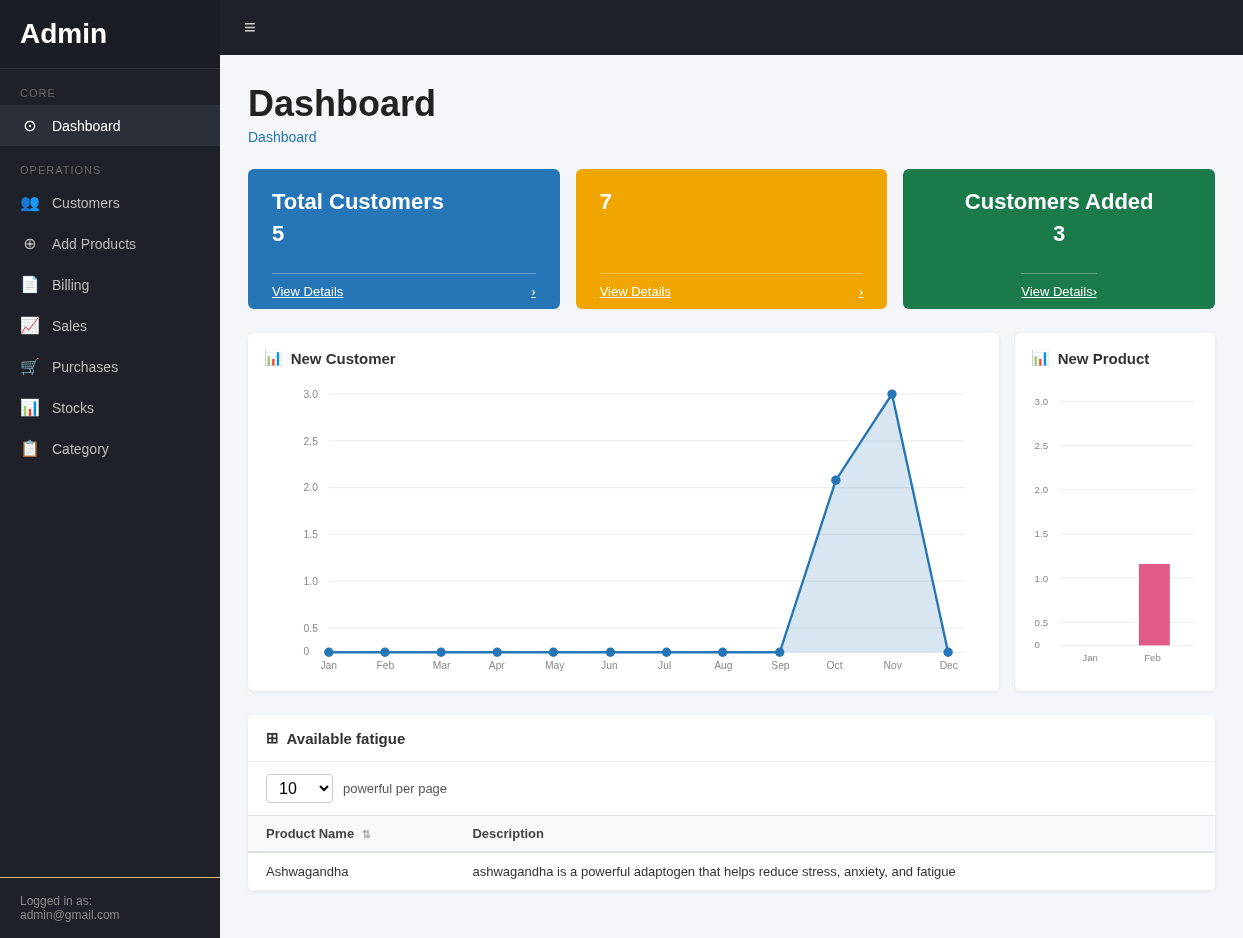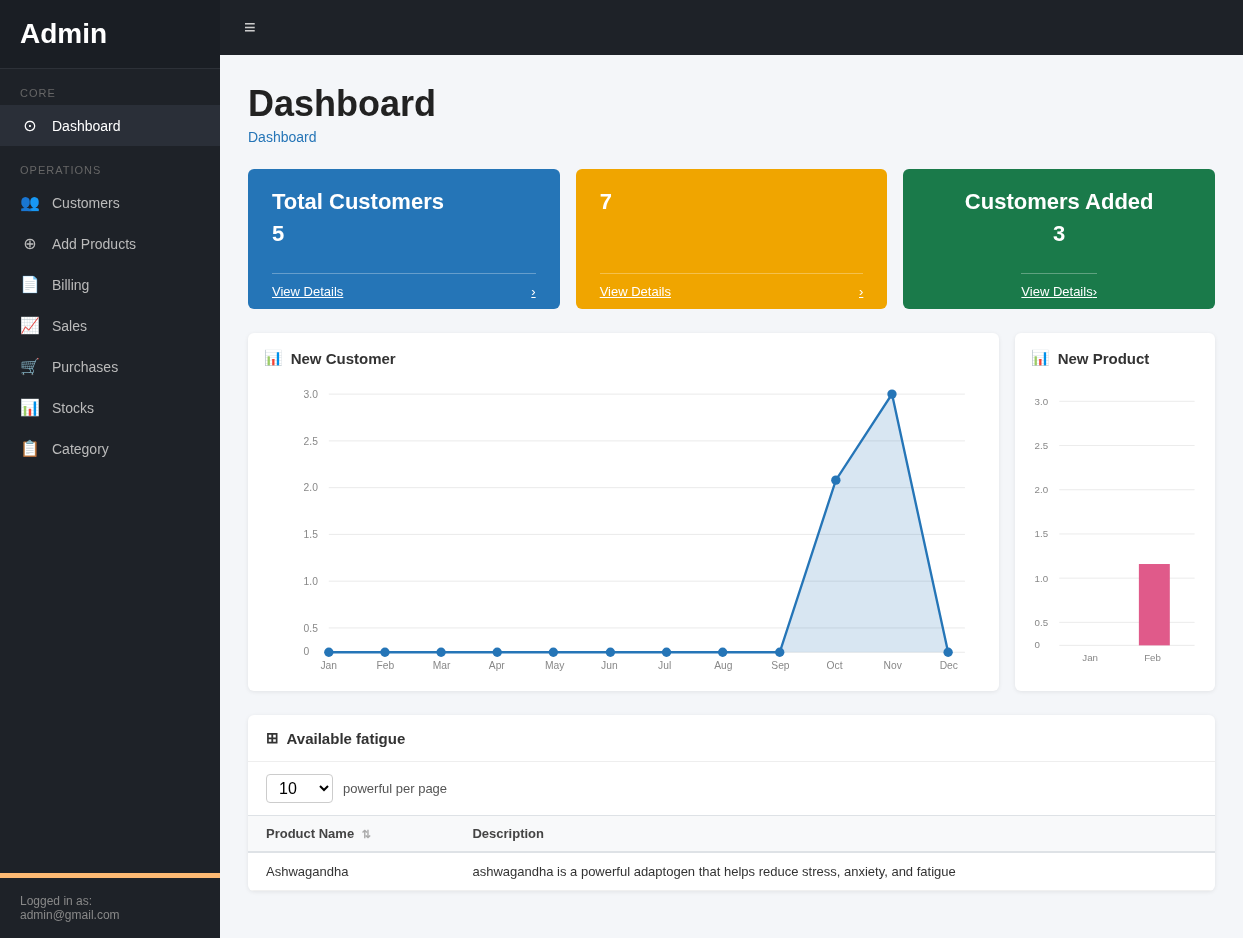--- a/index.html
+++ b/index.html
@@ -40,21 +40,21 @@
       cursor: pointer;
       transition: background 0.15s;
     }
     .sidebar-item.active { background: #2a2f38; color: #fff; }
     .sidebar-icon { font-size: 16px; width: 20px; text-align: center; }
     .sidebar-footer {
       margin-top: auto;
       padding: 16px 20px;
       font-size: 12px;
       color: #888;
-      border-top: 5px solid #fdba74;
+      border-top: 1px solid #fdba74;
     }
 
     
     .main {
       flex: 1;
       display: flex;
       flex-direction: column;
       overflow-y: auto;
       background: #f4f6f9;
     }

